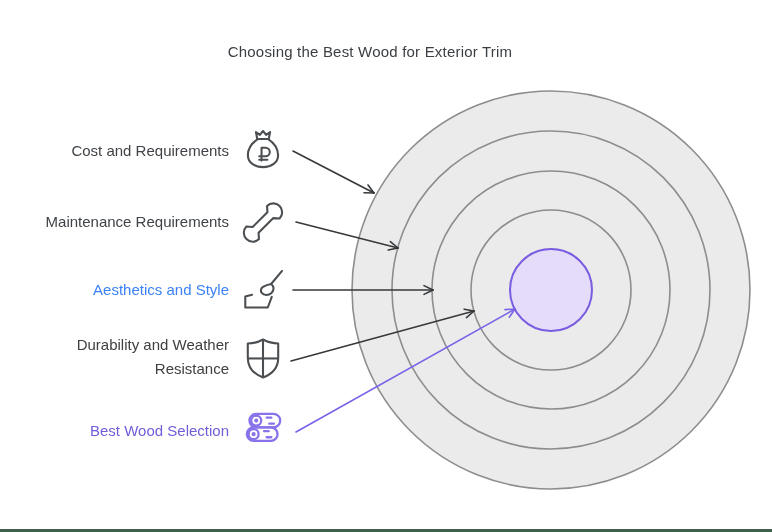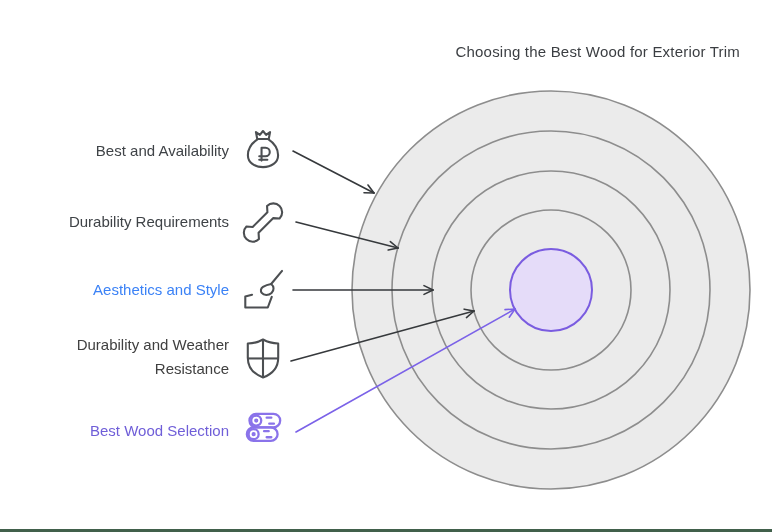--- a/index.html
+++ b/index.html
@@ -3,21 +3,21 @@
 <meta charset="utf-8">
 <style>
   html,body{margin:0;padding:0}
   body{
     width:772px;height:532px;position:relative;overflow:hidden;
     background:#ffffff;
     font-family:"Liberation Sans",sans-serif;
   }
   .title{
     position:absolute;top:43px;left:0;width:740px;
-    text-align:right;font-size:15px;color:#3b3e42;letter-spacing:.2px;
+    text-align:center;font-size:15px;color:#3b3e42;letter-spacing:.2px;
   }
   #diagram-svg{position:absolute;left:0;top:0}
   .item{
     position:absolute;display:flex;align-items:center;gap:9px;
     transform:translateY(-50%);
   }
   .item-label{
     font-size:15px;line-height:24px;text-align:right;max-width:212px;
   }
   .icon{flex:0 0 auto;display:block}
@@ -59,33 +59,33 @@
         <line x1="474" y1="311" x2="464.16749841567434" y2="309.1773885235099" stroke="#36393c" stroke-width="1.6" stroke-linecap="round"></line>
       </g>
       <g>
         <line x1="296" y1="432" x2="515" y2="309" stroke="#7b62e8" stroke-width="1.6" stroke-linecap="round"></line>
         <line x1="515" y1="309" x2="509.2790532521251" y2="317.2018759017666" stroke="#7b62e8" stroke-width="1.6" stroke-linecap="round"></line>
         <line x1="515" y1="309" x2="505.0190523702964" y2="309.6169962829008" stroke="#7b62e8" stroke-width="1.6" stroke-linecap="round"></line>
       </g>
     </svg>
 
   <div class="item" style="top:151px;right:484px">
-    <span class="item-label" style="color: rgb(63, 67, 71);">Best and Availability</span>
+    <span class="item-label" style="color: rgb(63, 67, 71);">Cost and Requirements</span>
     <svg class="icon" viewBox="0 0 48 48" width="50" height="50" style="color: rgb(76, 79, 82);">
       <g fill="none" stroke="currentColor" stroke-width="2" stroke-linecap="round" stroke-linejoin="round">
         <path d="M18.5,12.5 L17.2,5.8 L21,8.6 L24,4.8 L27,8.6 L30.8,5.8 L29.5,12.5 Z"></path>
         <path d="M19,12.5 C13,16.5 9.5,22.5 9.5,28 C9.5,35 16,39.5 24,39.5 C32,39.5 38.5,35 38.5,28 C38.5,22.5 35,16.5 29,12.5"></path>
         <path d="M22.6,33.2 V20.8 H26.4 A4.1,4.1 0 0 1 26.4,29 H20.4"></path>
         <path d="M20.4,32.4 H28.2"></path>
       </g>
     </svg>
   </div>
 
   <div class="item" style="top:222px;right:484px">
-    <span class="item-label" style="color: rgb(63, 67, 71);">Durability Requirements</span>
+    <span class="item-label" style="color: rgb(63, 67, 71);">Maintenance Requirements</span>
     <svg class="icon" viewBox="0 0 48 48" width="50" height="50" style="color: rgb(76, 79, 82);">
       <g fill="none" stroke="currentColor" stroke-width="2" stroke-linejoin="round">
         <path transform="translate(24,24.5) rotate(-45)" d="M-10,-4 L-14,-8.5 A8,8 0 1 0 -14,8.5 L-10,4 L10,4 L14,8.5 A8,8 0 1 0 14,-8.5 L10,-4 Z"></path>
       </g>
     </svg>
   </div>
 
   <div class="item" style="top:290px;right:484px">
     <span class="item-label" style="color: #3b82f6;">Aesthetics and Style</span>
     <svg class="icon" viewBox="0 0 48 48" width="50" height="50" style="color: rgb(76, 79, 82);">

